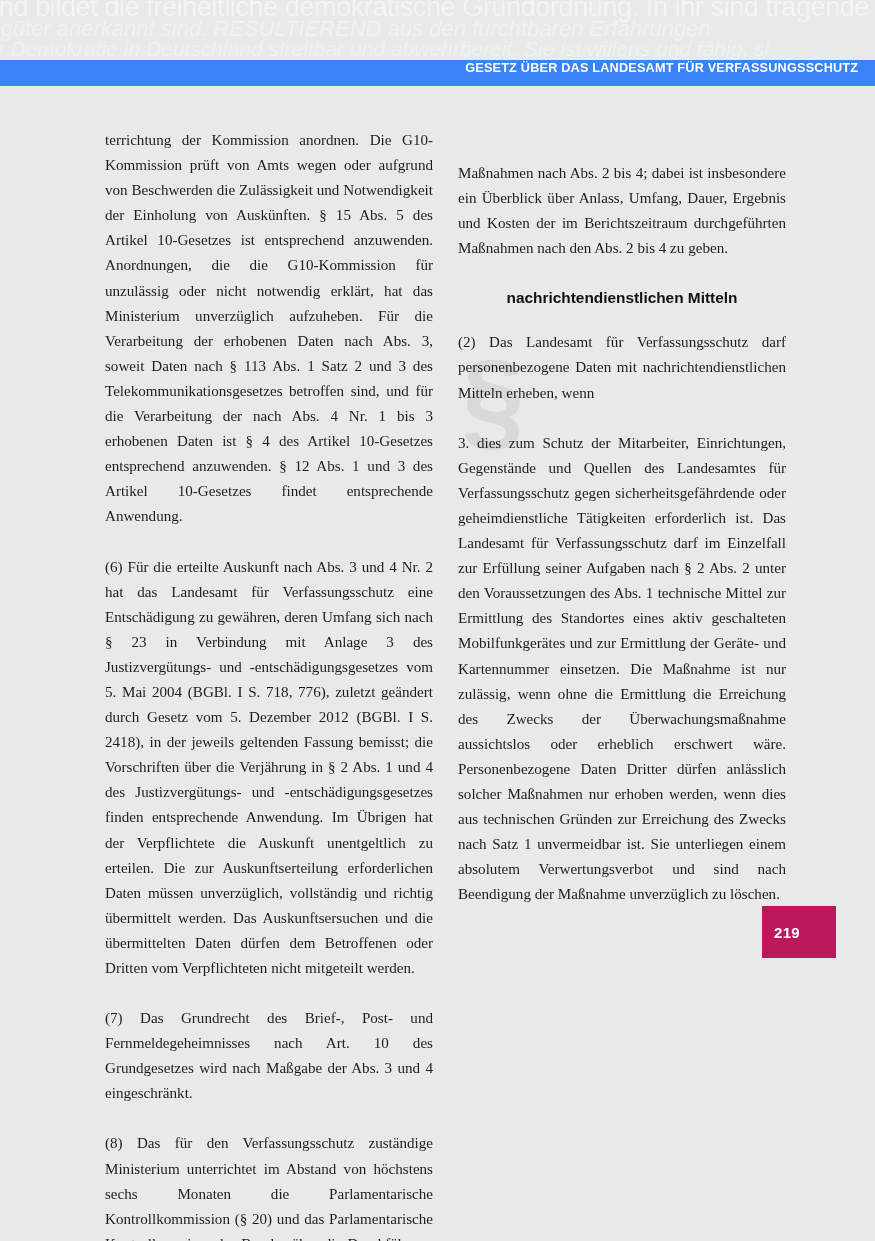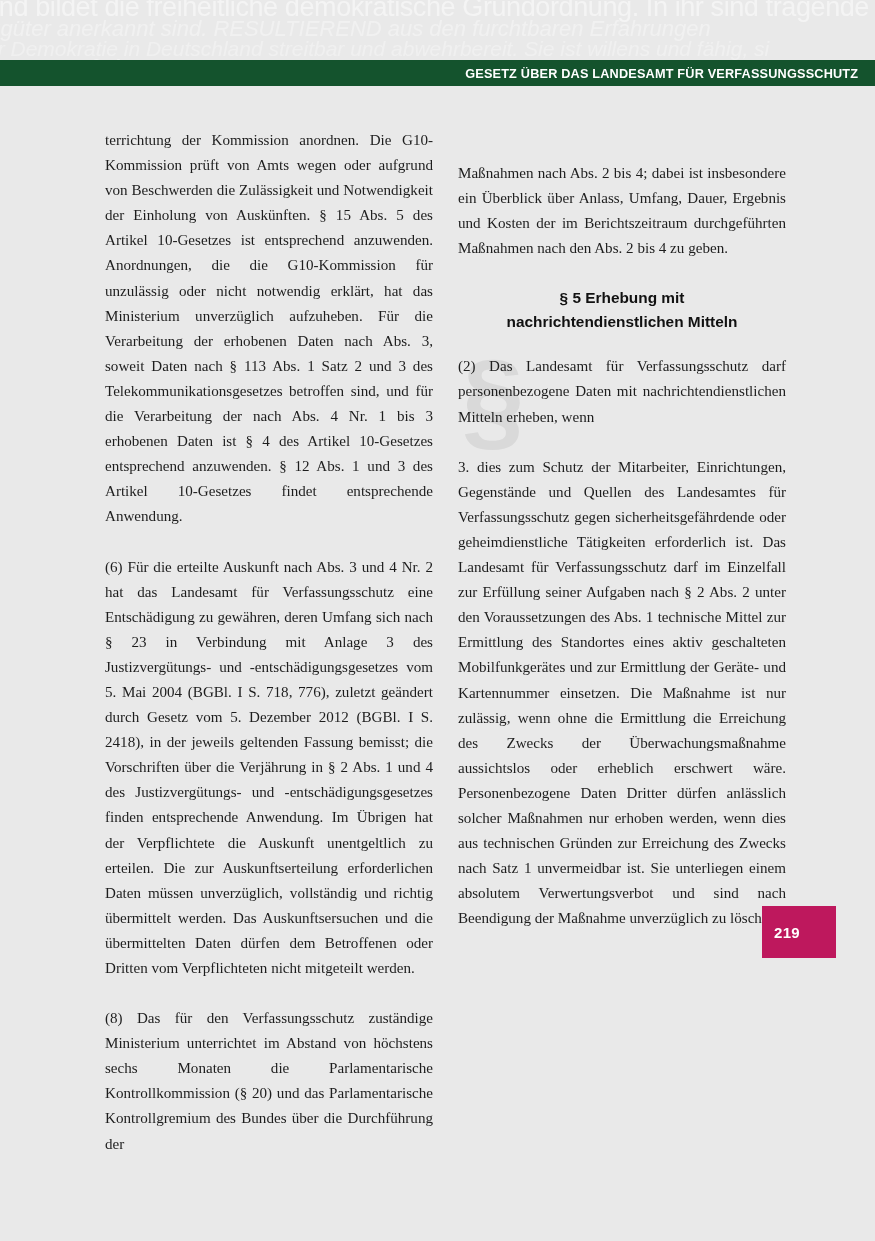--- a/index.html
+++ b/index.html
@@ -55,23 +55,22 @@
     font-family: "Liberation Sans", sans-serif;
     font-size: 30px;
     color: #f1f1f1;
   }
 
   
   #header-bar {
     position: absolute;
     left: 0; top: 60px;
     width: 875px; height: 26px;
-    background: #14532d;
+    background: #3b82f6;
     display: flex;
-    align-items: center;
     justify-content: flex-end;
   }
   #header-bar .title {
     color: #ffffff;
     font-family: "Liberation Sans", sans-serif;
     font-weight: bold;
     font-size: 13.5px;
     letter-spacing: 0.2px;
     transform: scaleX(0.94);
     transform-origin: right center;
@@ -172,28 +171,28 @@
   <div class="title">GESETZ ÜBER DAS LANDESAMT FÜR VERFASSUNGSSCHUTZ</div>
 </div>
 
 <div id="page-body">
 
   <div id="section-watermark">§</div>
 
   <div class="column" id="col-left">
     <p>terrichtung der Kommission anordnen. Die G10-Kommission prüft von Amts wegen oder aufgrund von Beschwerden die Zulässigkeit und Notwendigkeit der Einholung von Auskünften. § 15 Abs. 5 des Artikel 10-Gesetzes ist entsprechend anzuwenden. Anordnungen, die die G10-Kommission für unzulässig oder nicht notwendig erklärt, hat das Ministerium unverzüglich aufzuheben. Für die Verarbeitung der erhobenen Daten nach Abs. 3, soweit Daten nach § 113 Abs. 1 Satz 2 und 3 des Telekommunikationsgesetzes betroffen sind, und für die Verarbeitung der nach Abs. 4 Nr. 1 bis 3 erhobenen Daten ist § 4 des Artikel 10-Gesetzes entsprechend anzuwenden. § 12 Abs. 1 und 3 des Artikel 10-Gesetzes findet entsprechende Anwendung.</p>
     <p>(6)  Für die erteilte Auskunft nach Abs. 3 und 4 Nr. 2 hat das Landesamt für Verfassungsschutz eine Entschädigung zu gewähren, deren Umfang sich nach § 23 in Verbindung mit Anlage 3 des Justizvergütungs- und -entschädigungsgesetzes vom 5. Mai 2004 (BGBl. I S. 718, 776), zuletzt geändert durch Gesetz vom 5. Dezember 2012 (BGBl. I S. 2418), in der jeweils geltenden Fassung bemisst; die Vorschriften über die Verjährung in § 2 Abs. 1 und 4 des Justizvergütungs- und -entschädigungsgesetzes finden entsprechende Anwendung. Im Übrigen hat der Verpflichtete die Auskunft unentgeltlich zu erteilen. Die zur Auskunftserteilung erforderlichen Daten müssen unverzüglich, vollständig und richtig übermittelt werden. Das Auskunftsersuchen und die übermittelten Daten dürfen dem Betroffenen oder Dritten vom Verpflichteten nicht mitgeteilt werden.</p>
+    <p>(7)  Das Grundrecht des Brief-, Post- und Fernmeldegeheimnisses nach Art. 10 des Grundgesetzes wird nach Maßgabe der Abs. 3 und 4 eingeschränkt.</p>
     <p class="tight">(8)  Das für den Verfassungsschutz zuständige Ministerium unterrichtet im Abstand von höchstens sechs Monaten die Parlamentarische Kontrollkommission (§ 20) und das Parlamentarische Kontrollgremium des Bundes über die Durchführung der</p>
   </div>
 
   <div class="column" id="col-right">
     <p>Maßnahmen nach Abs. 2 bis 4; dabei ist insbesondere ein Überblick über Anlass, Umfang, Dauer, Ergebnis und Kosten der im Berichtszeitraum durchgeführten Maßnahmen nach den Abs. 2 bis 4 zu geben.</p>
 
     <div id="section-heading">
-      <span class="hl">§ 5 Erhebung mit</span>
       <span class="hl">nachrichtendienstlichen Mitteln</span>
     </div>
 
     <p>(2)  Das Landesamt für Verfassungsschutz darf personenbezogene Daten mit nachrichtendienstlichen Mitteln erheben, wenn</p>
     <p class="tight">3.   dies zum Schutz der Mitarbeiter, Einrichtungen, Gegenstände und Quellen des Landesamtes für Verfassungsschutz gegen sicherheitsgefährdende oder geheimdienstliche Tätigkeiten erforderlich ist. Das Landesamt für Verfassungsschutz darf im Einzelfall zur Erfüllung seiner Aufgaben nach § 2 Abs. 2 unter den Voraussetzungen des Abs. 1 technische Mittel zur Ermittlung des Standortes eines aktiv geschalteten Mobilfunkgerätes und zur Ermittlung der Geräte- und Kartennummer einsetzen. Die Maßnahme ist nur zulässig, wenn ohne die Ermittlung die Erreichung des Zwecks der Überwachungsmaßnahme aussichtslos oder erheblich erschwert wäre. Personenbezogene Daten Dritter dürfen anlässlich solcher Maßnahmen nur erhoben werden, wenn dies aus technischen Gründen zur Erreichung des Zwecks nach Satz 1 unvermeidbar ist. Sie unterliegen einem absolutem Verwertungsverbot und sind nach Beendigung der Maßnahme unverzüglich zu löschen.</p>
   </div>
 
   <div id="page-tab">
     <span class="num">219</span>
   </div>

